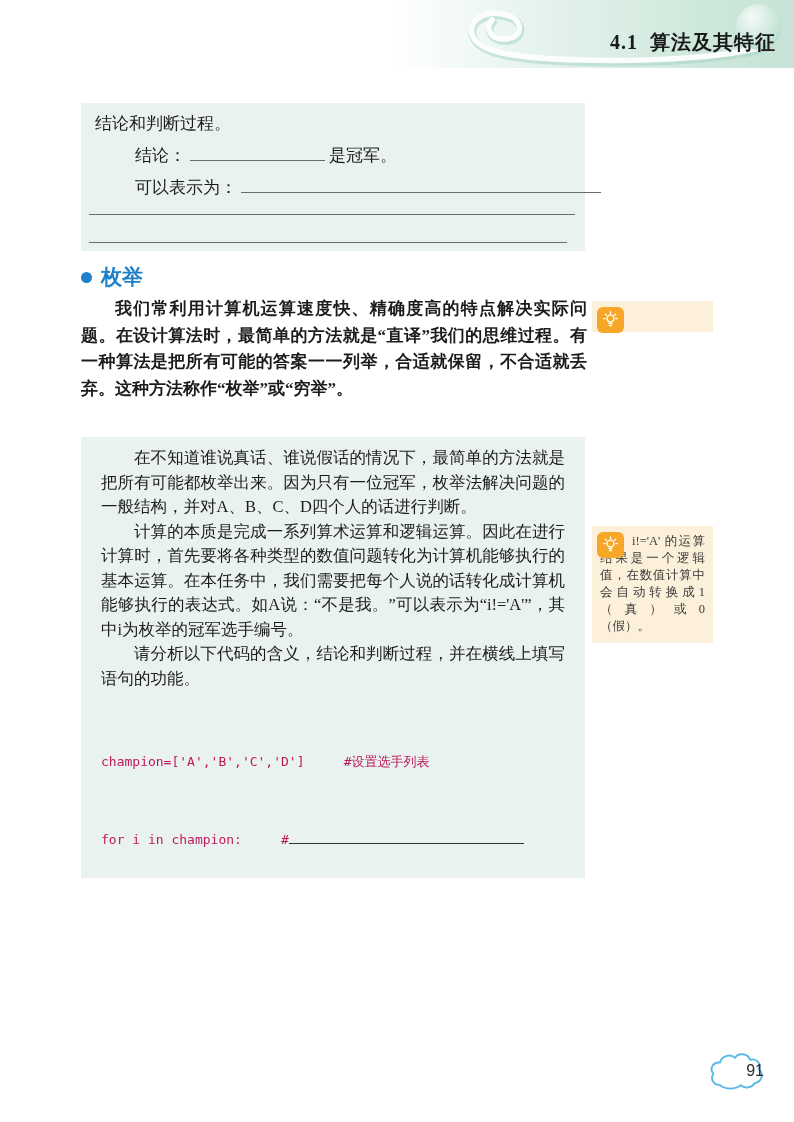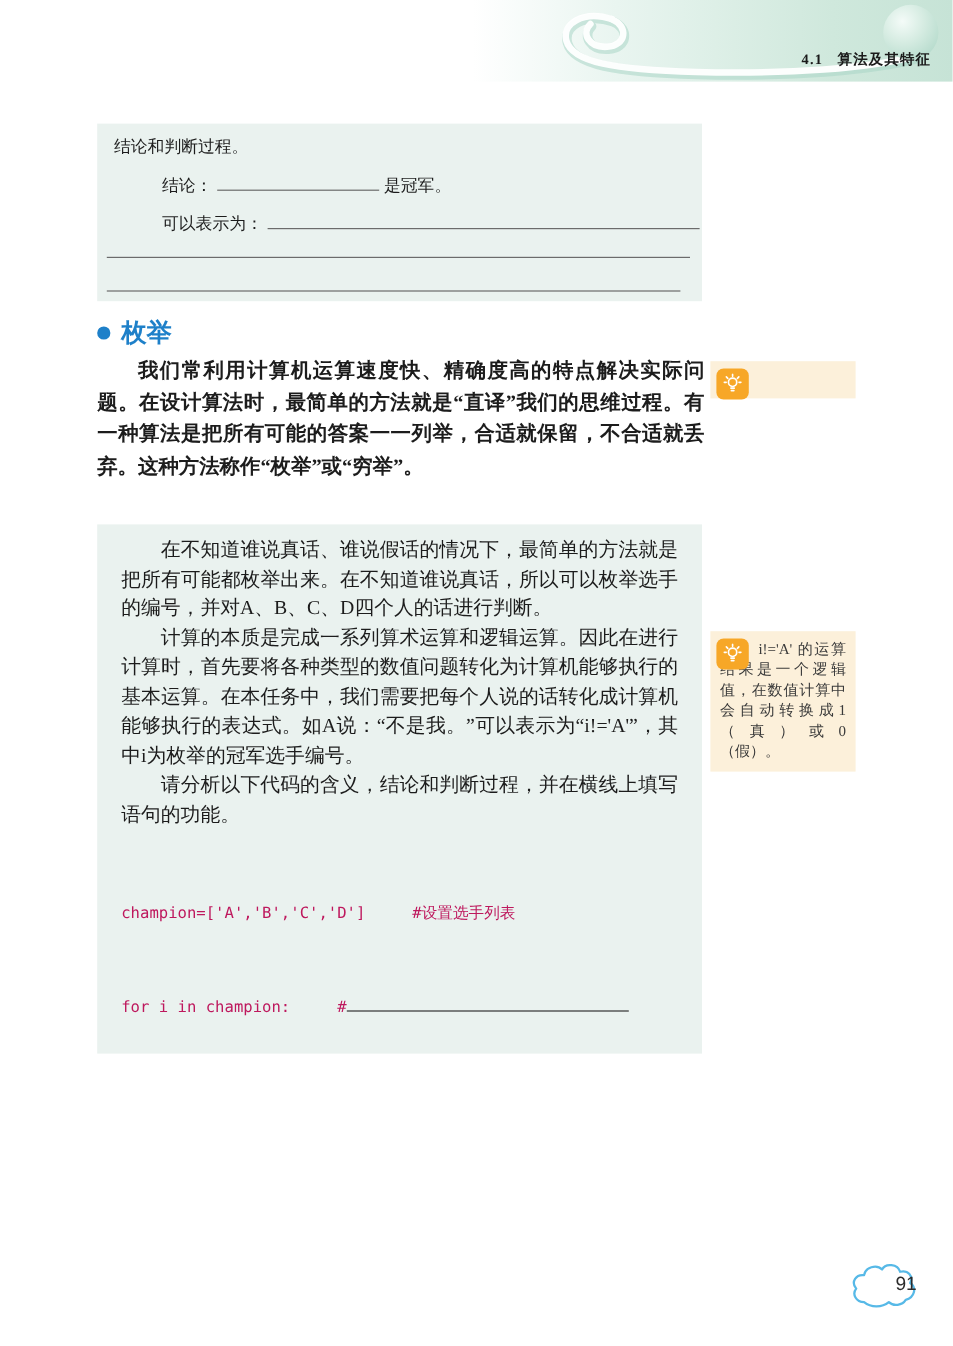--- a/index.html
+++ b/index.html
@@ -6,27 +6,27 @@
   html,body { background:#ffffff; }
   .page { position:relative; width:794px; height:1122px; background:#ffffff; overflow:hidden;
           font-family:"Liberation Serif", serif; color:#1c1c1c; }
 
   
   .banner { position:absolute; left:394px; top:0; width:400px; height:68px;
             background:linear-gradient(90deg,#ffffff 0%, #e9f5f0 30%, #cfe8dc 75%, #c6e3d6 100%); }
   .banner svg.swirl { position:absolute; left:0; top:0; }
   .globe { position:absolute; right:12px; top:4px; width:46px; height:46px; border-radius:50%;
            background:radial-gradient(circle at 35% 30%, #f4fbf8 0%, #d6ece2 40%, #a8d4c3 100%); }
-  .banner-title { position:absolute; right:18px; top:29px; font-weight:bold; font-size:12px;
-                  color:#1a1a1a; letter-spacing:1px; white-space:nowrap;margin-top:12px; }
+  .banner-title { position:absolute; right:18px; top:29px; font-weight:bold; font-size:20px;
+                  color:#1a1a1a; letter-spacing:1px; white-space:nowrap; }
   .banner-title .num { margin-right:12px; }
 
   
   .box1 { position:absolute; left:81px; top:103px; width:504px; height:148px; background:#eaf2ef;
-          font-size:14px; line-height:26px; }
+          font-size:17px; line-height:26px; }
   .b1-title { position:absolute; left:14px; top:8px; }
   .b1-row { position:absolute; left:54px; white-space:nowrap;text-align:right; }
   .row-conclusion { top:40px; }
   .row-process   { top:72px; }
   .blank { display:inline-block; border-bottom:1.5px solid #6b6b6b; height:14px; }
   .blank.w135 { width:135px; margin:0 4px; }
   .blank.w360 { width:360px; margin-left:4px; }
   .fill-line { position:absolute; left:8px; border-top:1.5px solid #6b6b6b; height:0; }
   .fill-line.l1 { top:111px; width:486px; }
   .fill-line.l2 { top:139px; width:478px; }
@@ -125,21 +125,21 @@
         <circle cx="12" cy="11" r="5"></circle>
         <path d="M10 18 h4 M10.5 21 h3"></path>
         <path d="M12 1.5 V3.8 M4.5 4.5 L6.2 6.2 M19.5 4.5 L17.8 6.2 M2 11 H4.3 M19.7 11 H22"></path>
       </svg>
     </span>
       </span>
     <span class="note-text">i!='A' 的运算结果是一个逻辑值，在数值计算中会自动转换成1（真）或0（假）。</span>
   </div>
 
   <div class="taskbox">
-    <p class="tb-p">在不知道谁说真话、谁说假话的情况下，最简单的方法就是把所有可能都枚举出来。在不知道谁说真话，所以可以枚举选手的编号，并对A、B、C、D四个人的话进行判断。</p>
+    <p class="tb-p">在不知道谁说真话、谁说假话的情况下，最简单的方法就是把所有可能都枚举出来。因为只有一位冠军，枚举法解决问题的一般结构，并对A、B、C、D四个人的话进行判断。</p>
     <p class="tb-p">计算的本质是完成一系列算术运算和逻辑运算。因此在进行计算时，首先要将各种类型的数值问题转化为计算机能够执行的基本运算。在本任务中，我们需要把每个人说的话转化成计算机能够执行的表达式。如A说：“不是我。”可以表示为“i!='A'”，其中i为枚举的冠军选手编号。</p>
     <p class="tb-p">请分析以下代码的含义，结论和判断过程，并在横线上填写语句的功能。</p>
     <div class="code">
       <div class="code-line"><span>champion=['A','B','C','D']</span><span class="cmt g4">#设置选手列表</span></div>
       <div class="code-line"><span>for i in champion:</span><span class="cmt g4">#</span><span class="cblank bw1"></span></div>
       
       
       
     </div>
 

